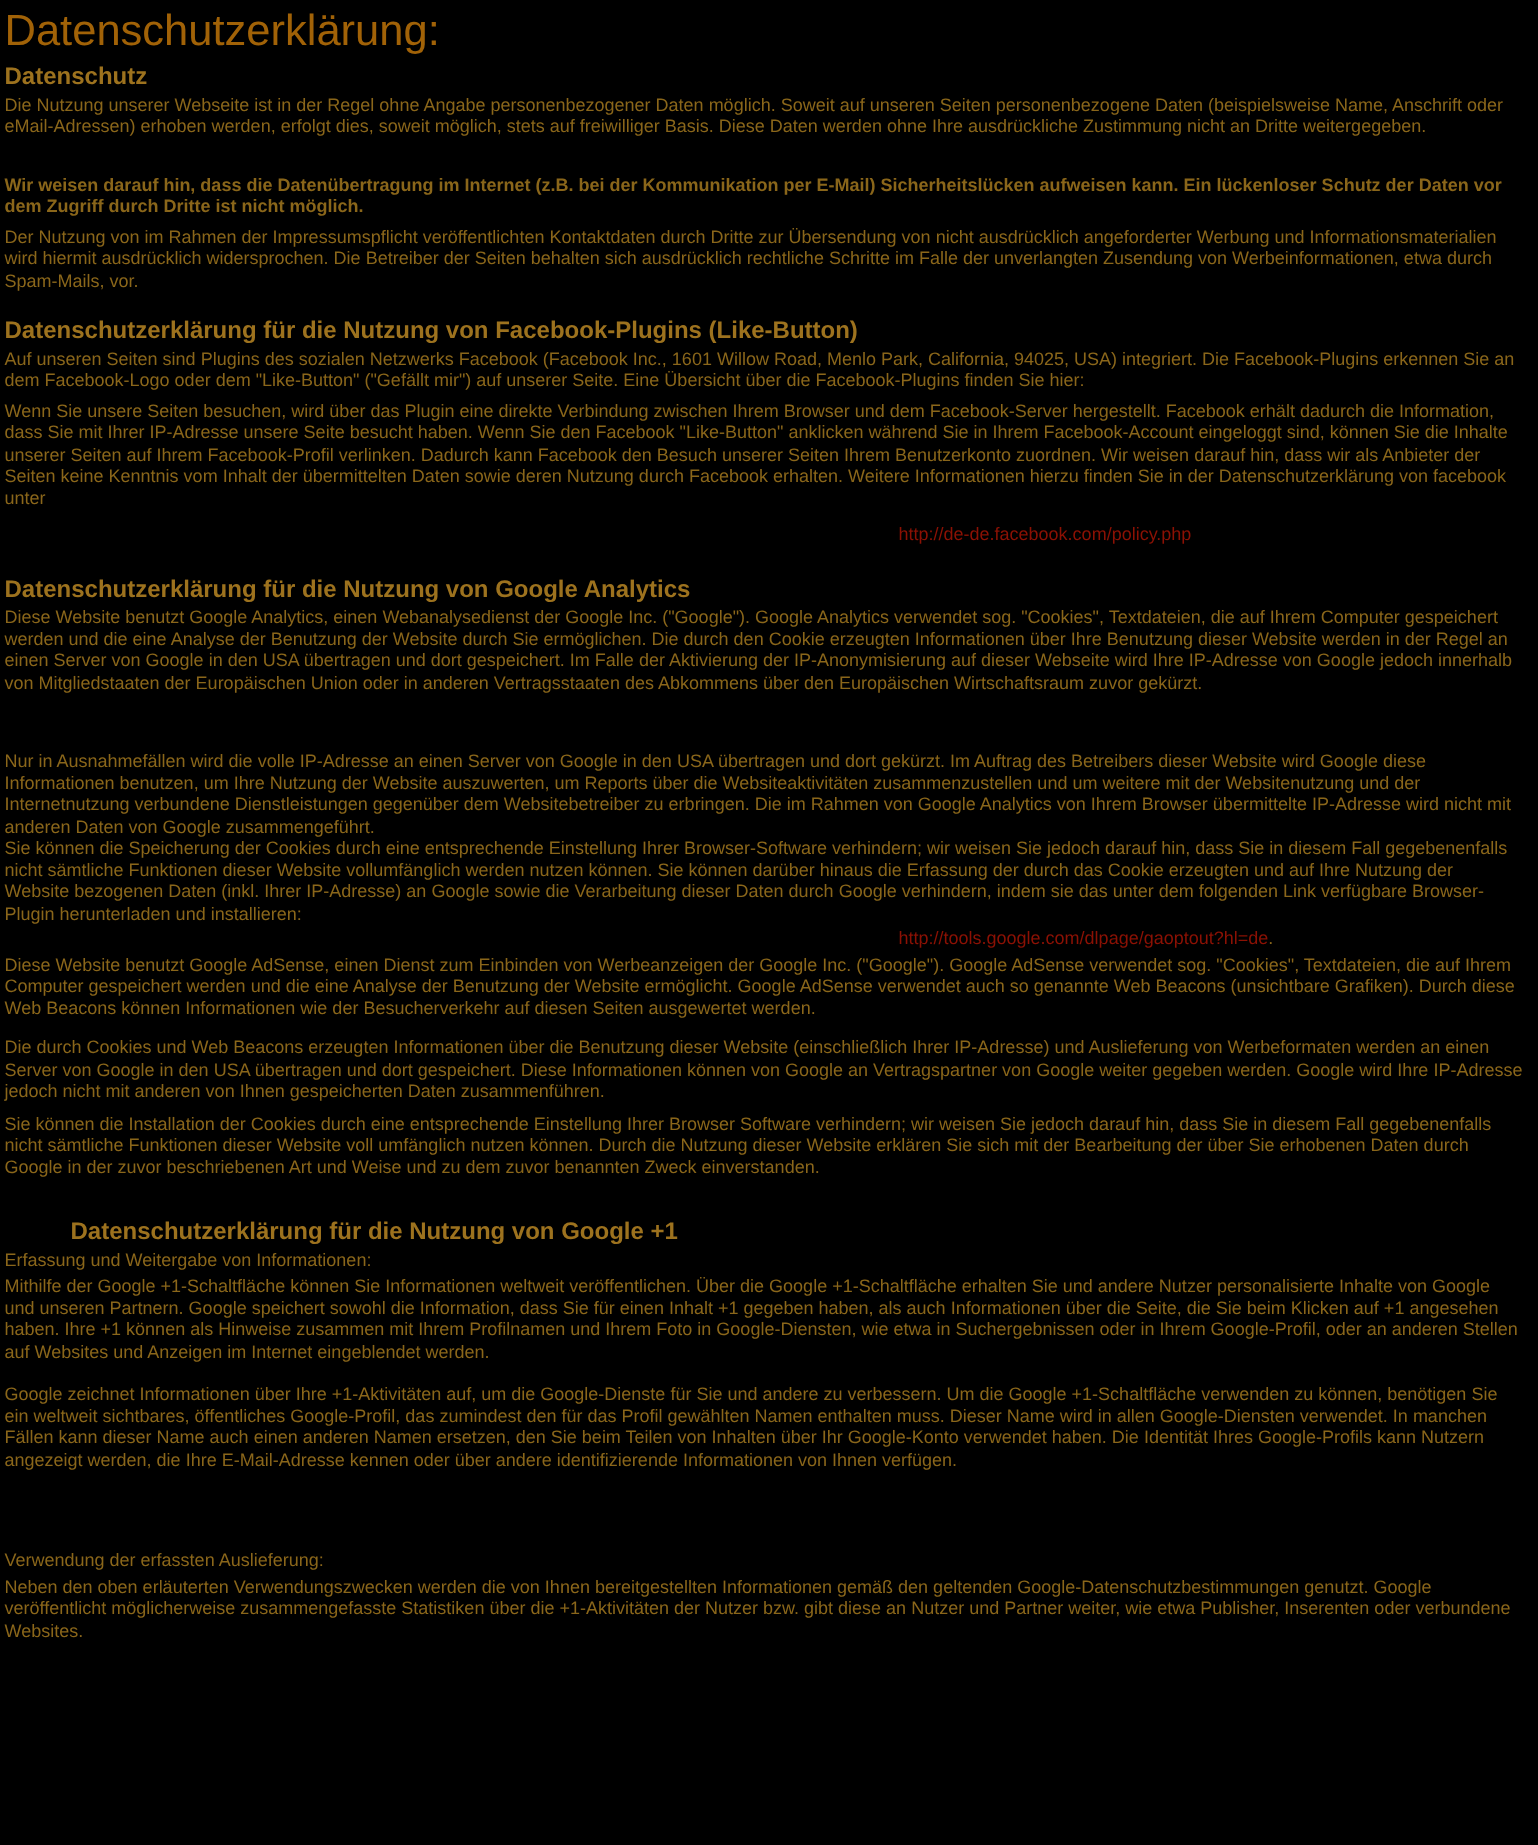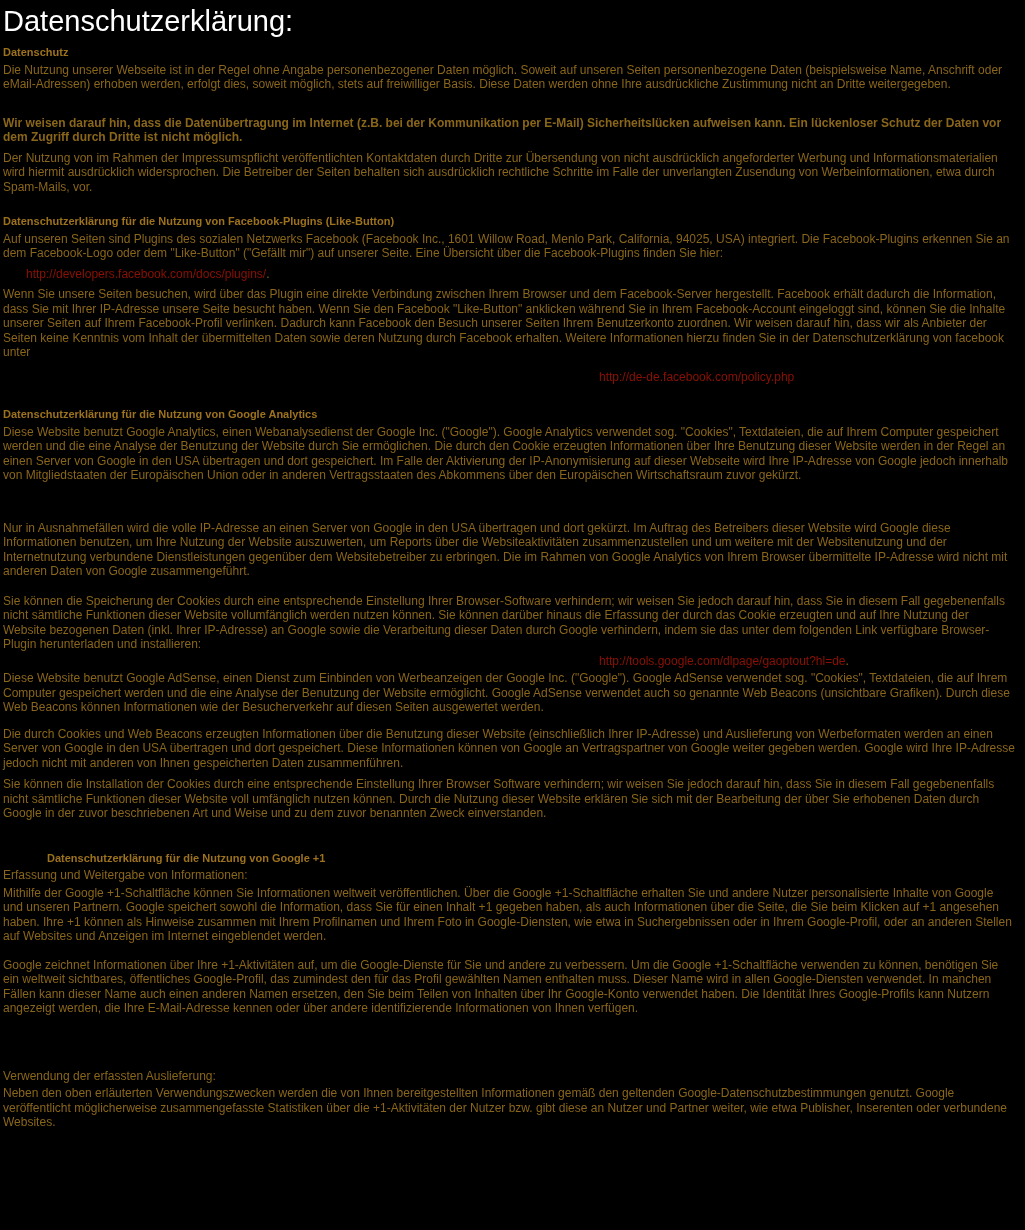--- a/index.html
+++ b/index.html
@@ -13,25 +13,25 @@
     font-size: 12px;
     line-height: 14.5px;
     padding: 4px 10px 0 3px;
     overflow: hidden;
   }
   h1 {
     margin: 0;
     font-size: 29px;
     line-height: 34px;
     font-weight: 400;
-    color: #ffffff;
+    color: #a16207;
   }
   h2 {
     margin: 0;
-    font-size: 11px;
+    font-size: 16px;
     line-height: 14.5px;
     font-weight: 700;
     color: #9d721e;
   }
   p { margin: 0; }
   .subhead { color: #8a661a; font-weight: 400; }
   a.doclink {
     color: #8c1104;
     text-decoration: none;
     cursor: pointer;
@@ -40,21 +40,21 @@
   .indent-sm { padding-left: 23px; }
   .indent-lg { padding-left: 596px; }
   
   .mt-2  { margin-top: 2px; }
   .mt-3  { margin-top: 3px; }
   .mt-6  { margin-top: 6px; }
   .mt-7  { margin-top: 7px; }
   .mt-10 { margin-top: 10px; }
   .mt-12 { margin-top: 12px; }
   .mt-14 { margin-top: 14px; }
-  .mt-15 { margin-top: 15px; }
+  .mt-15 { }
   .mt-23 { margin-top: 23px; }
   .mt-24 { margin-top: 24px; font-weight: bold; }
   .mt-26 { margin-top: 26px; }
   .mt-28 { margin-top: 20px; }
   .mt-30 { margin-top: 30px; padding-left: 44px; }
   .mt-38 { margin-top: 38px; }
   .mt-53 { margin-top: 53px; }
 </style>
 </head>
 <body>
@@ -64,21 +64,20 @@
 <section>
   <h2 class="mt-7">Datenschutz</h2>
   <p class="mt-3">Die Nutzung unserer Webseite ist in der Regel ohne Angabe personenbezogener Daten möglich. Soweit auf unseren Seiten personenbezogene Daten (beispielsweise Name, Anschrift oder eMail-Adressen) erhoben werden, erfolgt dies, soweit möglich, stets auf freiwilliger Basis. Diese Daten werden ohne Ihre ausdrückliche Zustimmung nicht an Dritte weitergegeben.</p>
   <p class="mt-24">Wir weisen darauf hin, dass die Datenübertragung im Internet (z.B. bei der Kommunikation per E-Mail) Sicherheitslücken aufweisen kann. Ein lückenloser Schutz der Daten vor dem Zugriff durch Dritte ist nicht möglich.</p>
   <p class="mt-6">Der Nutzung von im Rahmen der Impressumspflicht veröffentlichten Kontaktdaten durch Dritte zur Übersendung von nicht ausdrücklich angeforderter Werbung und Informationsmaterialien wird hiermit ausdrücklich widersprochen. Die Betreiber der Seiten behalten sich ausdrücklich rechtliche Schritte im Falle der unverlangten Zusendung von Werbeinformationen, etwa durch Spam-Mails, vor.</p>
 </section>
 
 <section>
   <h2 class="mt-28">Datenschutzerklärung für die Nutzung von Facebook-Plugins (Like-Button)</h2>
   <p class="mt-3">Auf unseren Seiten sind Plugins des sozialen Netzwerks Facebook (Facebook Inc., 1601 Willow Road, Menlo Park, California, 94025, USA) integriert. Die Facebook-Plugins erkennen Sie an dem Facebook-Logo oder dem "Like-Button" ("Gefällt mir") auf unserer Seite. Eine Übersicht über die Facebook-Plugins finden Sie hier:</p>
-  <p class="mt-6 indent-sm link-line"><a class="doclink" href="#">http://developers.facebook.com/docs/plugins/</a><span>.</span></p>
   <p class="mt-6">Wenn Sie unsere Seiten besuchen, wird über das Plugin eine direkte Verbindung zwischen Ihrem Browser und dem Facebook-Server hergestellt. Facebook erhält dadurch die Information, dass Sie mit Ihrer IP-Adresse unsere Seite besucht haben. Wenn Sie den Facebook "Like-Button" anklicken während Sie in Ihrem Facebook-Account eingeloggt sind, können Sie die Inhalte unserer Seiten auf Ihrem Facebook-Profil verlinken. Dadurch kann Facebook den Besuch unserer Seiten Ihrem Benutzerkonto zuordnen. Wir weisen darauf hin, dass wir als Anbieter der Seiten keine Kenntnis vom Inhalt der übermittelten Daten sowie deren Nutzung durch Facebook erhalten. Weitere Informationen hierzu finden Sie in der Datenschutzerklärung von facebook unter</p>
   <p class="mt-10 indent-lg link-line"><a class="doclink" href="#">http://de-de.facebook.com/policy.php</a></p>
 </section>
 
 <section>
   <h2 class="mt-23">Datenschutzerklärung für die Nutzung von Google Analytics</h2>
   <p class="mt-3">Diese Website benutzt Google Analytics, einen Webanalysedienst der Google Inc. ("Google"). Google Analytics verwendet sog. "Cookies", Textdateien, die auf Ihrem Computer gespeichert werden und die eine Analyse der Benutzung der Website durch Sie ermöglichen. Die durch den Cookie erzeugten Informationen über Ihre Benutzung dieser Website werden in der Regel an einen Server von Google in den USA übertragen und dort gespeichert. Im Falle der Aktivierung der IP-Anonymisierung auf dieser Webseite wird Ihre IP-Adresse von Google jedoch innerhalb von Mitgliedstaaten der Europäischen Union oder in anderen Vertragsstaaten des Abkommens über den Europäischen Wirtschaftsraum zuvor gekürzt.</p>
   <p class="mt-38">Nur in Ausnahmefällen wird die volle IP-Adresse an einen Server von Google in den USA übertragen und dort gekürzt. Im Auftrag des Betreibers dieser Website wird Google diese Informationen benutzen, um Ihre Nutzung der Website auszuwerten, um Reports über die Websiteaktivitäten zusammenzustellen und um weitere mit der Websitenutzung und der Internetnutzung verbundene Dienstleistungen gegenüber dem Websitebetreiber zu erbringen. Die im Rahmen von Google Analytics von Ihrem Browser übermittelte IP-Adresse wird nicht mit anderen Daten von Google zusammengeführt.</p>
   <p class="mt-15">Sie können die Speicherung der Cookies durch eine entsprechende Einstellung Ihrer Browser-Software verhindern; wir weisen Sie jedoch darauf hin, dass Sie in diesem Fall gegebenenfalls nicht sämtliche Funktionen dieser Website vollumfänglich werden nutzen können. Sie können darüber hinaus die Erfassung der durch das Cookie erzeugten und auf Ihre Nutzung der Website bezogenen Daten (inkl. Ihrer IP-Adresse) an Google sowie die Verarbeitung dieser Daten durch Google verhindern, indem sie das unter dem folgenden Link verfügbare Browser-Plugin herunterladen und installieren:</p>
   <p class="mt-2 indent-lg link-line"><a class="doclink" href="#">http://tools.google.com/dlpage/gaoptout?hl=de</a><span>.</span></p>

